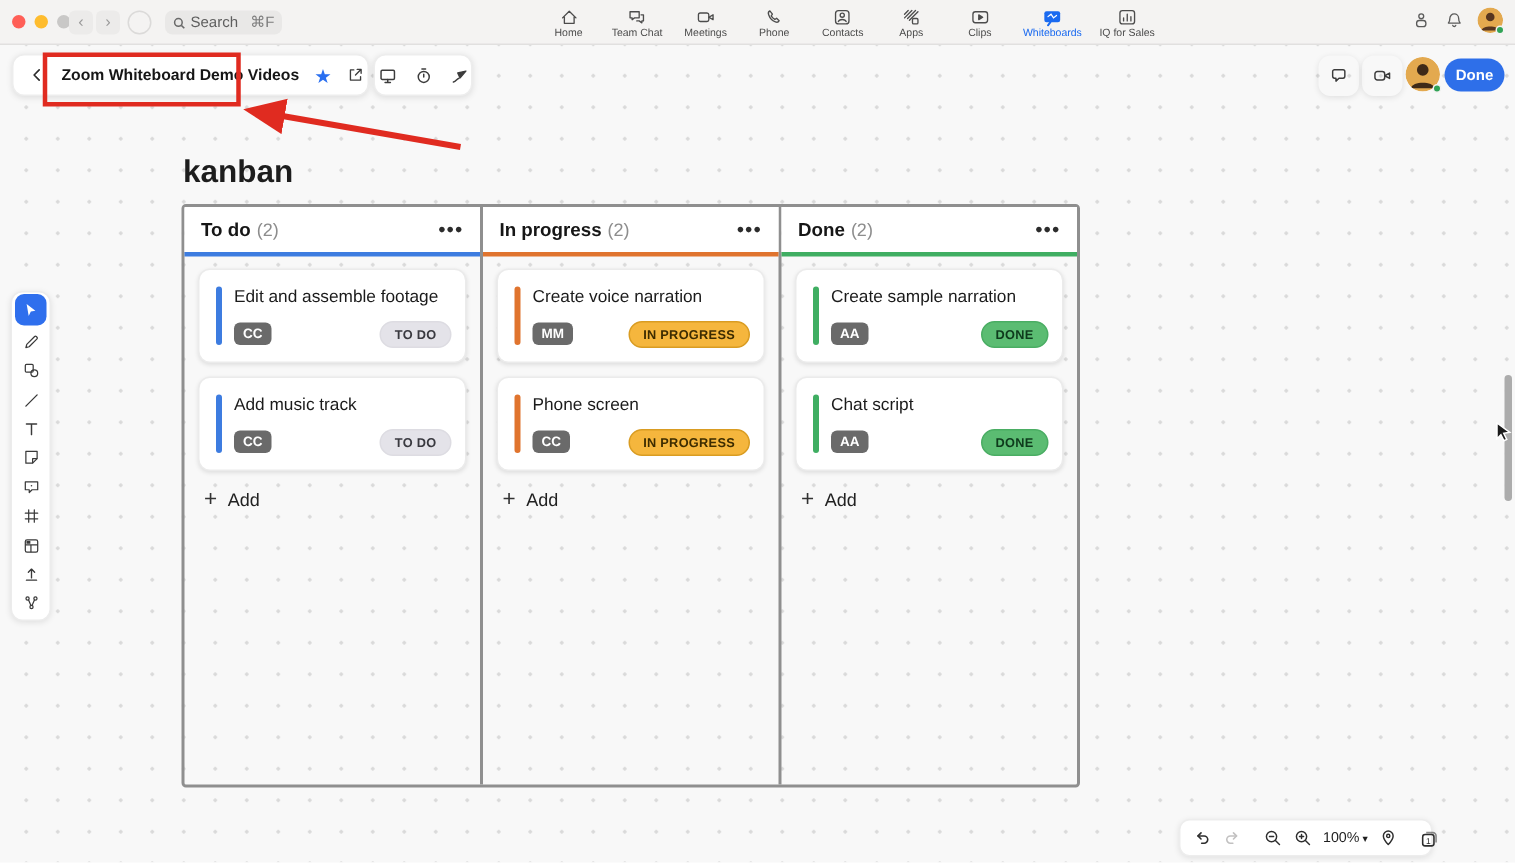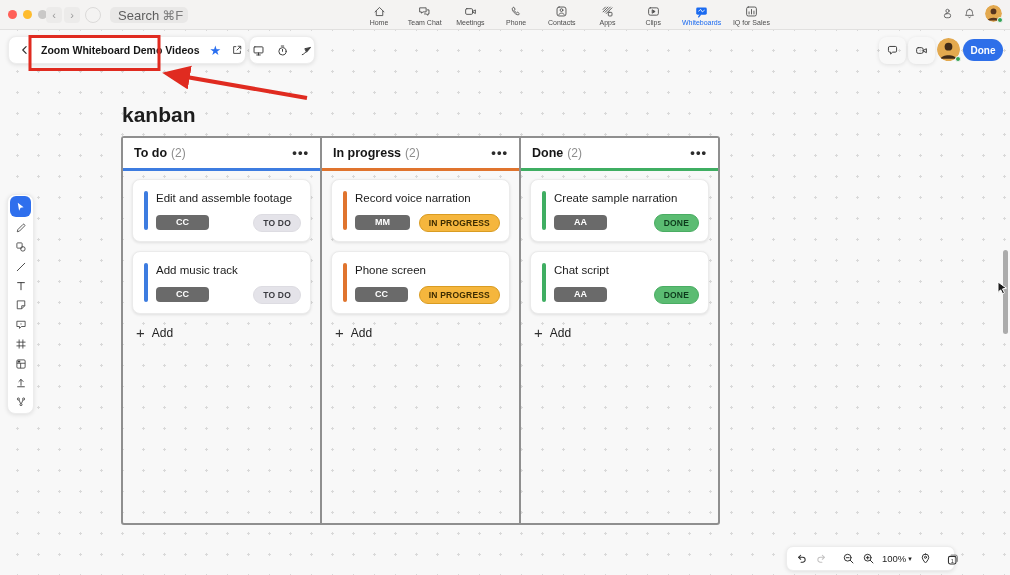--- a/index.html
+++ b/index.html
@@ -7,21 +7,21 @@
   body{font-family:"Liberation Sans",sans-serif;-webkit-font-smoothing:antialiased}
   .screen{position:relative;width:1010px;height:575px;background:#f8f8f8;overflow:hidden}
 
   
   .topbar{position:absolute;top:0;left:0;width:1010px;height:30px;background:#f4f3f2;border-bottom:1px solid #e1e0df;z-index:20}
   .traffic{position:absolute;left:8px;top:10px;display:flex;gap:6px}
   .tl{width:9px;height:9px;border-radius:50%}
   .tl.r{background:#ff5f57}.tl.y{background:#febc2e}.tl.g{background:#c9c8c7}
   .navbtn{position:absolute;top:7px;width:16px;height:16px;border:none;border-radius:4px;background:#ecebea;color:#9a9a9a;font-size:11px;line-height:15px;text-align:center;padding:0}
   .histbtn{position:absolute;left:85px;top:7px;width:16px;height:16px;border-radius:50%;border:1.4px solid #d4d3d2;opacity:.8}
-  .searchbox{position:absolute;left:110px;top:7px;width:78px;height:16px;background:#e9e8e7;border-radius:5px;display:flex;align-items:center;padding:0 5px;gap:3px;color:#5e5e5e;font-size:13px}
+  .searchbox{position:absolute;left:110px;top:7px;width:78px;height:16px;background:#e9e8e7;border-radius:5px;display:flex;align-items:center;padding:0 5px;gap:3px;color:#5e5e5e;font-size:10px}
   .searchbox .sc{margin-left:auto;color:#7c7c7c}
   .mainnav{position:absolute;left:362px;top:2px;width:408px;height:27px;display:flex;justify-content:space-between}
   .tab{display:flex;flex-direction:column;align-items:center;justify-content:center;gap:1px;color:#4c4c4c;min-width:34px;cursor:default}
   .tab .lbl{font-size:7px;white-space:nowrap}
   .tab svg{display:block}
   .tab.active{color:#1a6af0}
   .tbright{position:absolute;right:8px;top:5px;display:flex;align-items:center;gap:9px;color:#5b5b5b}
   .avatar{position:relative;width:17px;height:17px;border-radius:50%;overflow:visible}
   .avatar svg{border-radius:50%;display:block}
   .presence{position:absolute;right:-1px;bottom:-1px;width:6px;height:6px;border-radius:50%;background:#30a356;border:1.2px solid #f4f3f2}
@@ -60,21 +60,21 @@
   .col-header{height:30px;background:#fff;display:flex;align-items:center;padding:0 11px;flex:0 0 auto}
   .col-name{font-size:12.5px;font-weight:bold;color:#161616}
   .col-count{font-size:12px;color:#8d8d8d;margin-left:4px}
   .col-menu{margin-left:auto;color:#2c2c2c;font-size:13px;font-weight:bold;letter-spacing:1px;line-height:8px}
   .col-accent{height:3px;flex:0 0 auto}
   .cards{padding:8px 9px 0}
   .card{position:relative;background:#fff;border:1px solid #ebebeb;border-radius:8px;box-shadow:0 1px 3px rgba(0,0,0,.10);height:63px;margin-bottom:9px;padding:12px 10px 0 23px}
   .card-bar{position:absolute;left:11px;top:11px;bottom:11px;width:4px;border-radius:2px}
   .card-title{font-size:11.5px;color:#1b1b1b;white-space:nowrap;overflow:hidden}
   .card-foot{position:absolute;left:23px;right:9px;bottom:9px;display:flex;align-items:center;justify-content:space-between}
-  .badge{background:#6a6a6a;color:#fff;font-size:9px;font-weight:bold;padding:3px 20px;border-radius:4px;line-height:1}
+  .badge{background:#6a6a6a;color:#fff;font-size:9px;font-weight:bold;padding:3px 6px;border-radius:4px;line-height:1}
   .statuspill{font-size:8.5px;font-weight:bold;padding:4px 9px;border-radius:10px;border:1px solid transparent;line-height:1;letter-spacing:.2px;white-space:nowrap}
   .addrow{display:flex;align-items:center;gap:7px;margin:3px 0 0 13px;color:#222;font-size:12px}
   .plus{font-size:15px;font-weight:normal;color:#333;line-height:12px}
 
   
   .zoombar{position:absolute;left:786px;top:546px;width:169px;height:25px;background:#fff;border:1px solid #ededed;border-radius:7px;box-shadow:0 1px 4px rgba(0,0,0,.10);display:flex;align-items:center;padding:0 8px;gap:7px;z-index:10}
   .zdiv{width:1px;height:13px;background:#e2e2e2}
   .zoomlevel{display:flex;align-items:center;gap:2px;font-size:9.5px;color:#1f1f1f}
   .caret{font-size:7px;color:#1f1f1f}
   .dim{color:#c2c1c1}
@@ -371,21 +371,21 @@
     <div class="column">
       <div class="col-header">
         <span class="col-name">In progress</span>
         <span class="col-count">(2)</span>
         <span class="col-menu">•••</span>
       </div>
       <div class="col-accent" style="background: rgb(224, 116, 46);"></div>
       <div class="cards">
         <div class="card">
           <span class="card-bar" style="background: rgb(224, 116, 46);"></span>
-          <div class="card-title">Record voice narration</div>
+          <div class="card-title">Create voice narration</div>
           <div class="card-foot">
             <span class="badge">MM</span>
             <span class="statuspill" style="background: rgb(245, 182, 61); color: rgb(61, 44, 0); border-color: rgb(217, 156, 34);">IN PROGRESS</span>
           </div>
         </div>
         <div class="card">
           <span class="card-bar" style="background: rgb(224, 116, 46);"></span>
           <div class="card-title">Phone screen</div>
           <div class="card-foot">
             <span class="badge">CC</span>

